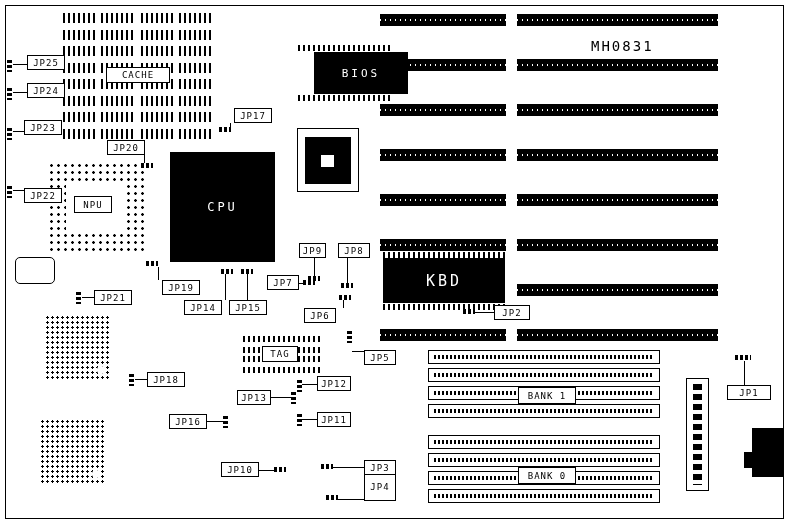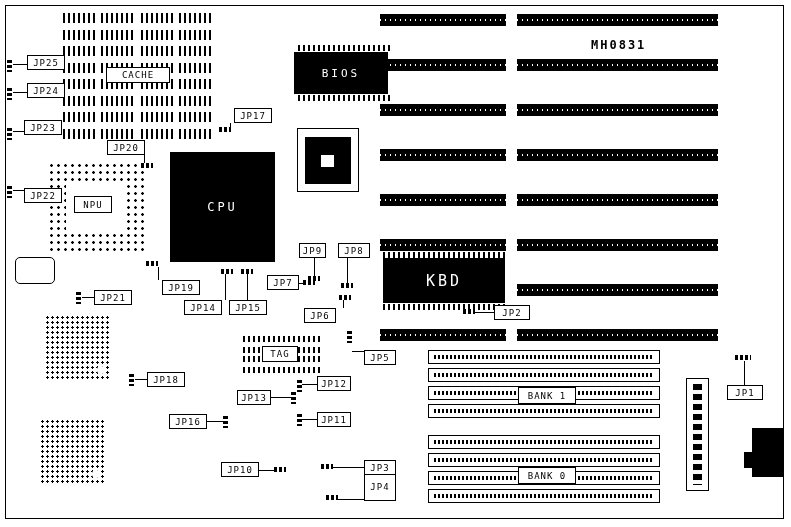--- a/index.html
+++ b/index.html
@@ -65,21 +65,21 @@
     position:absolute; width:5px; height:12px; z-index:4;
     background:repeating-linear-gradient(180deg,#000 0 3px, transparent 3px 5px);
   }
   .lh { position:absolute; height:1px; background:#000; z-index:3; }
   .lv { position:absolute; width:1px; background:#000; z-index:3; }
   .pwr {
     position:absolute; border:1px solid #000; background-color:#fff;
     background-image:repeating-linear-gradient(180deg,#000 0 6px, transparent 6px 10px);
     background-size:9px calc(100% - 10px); background-position:center; background-repeat:no-repeat;
   }
-  .txt { position:absolute; font-size:12px; letter-spacing:2px;font-weight:bold; }
+  .txt { position:absolute; font-size:14px; letter-spacing:2px; }
 </style>
 </head>
 <body>
 
 <div id="root">
 
   <div class="a outline" style="left:5px;top:5px;width:779px;height:514px"></div>
 
   <div class="dip" style="left:63px;top:13px;width:35px;height:27px"></div>
   <div class="dip" style="left:101px;top:13px;width:35px;height:27px"></div>
@@ -93,21 +93,21 @@
   <div class="dip" style="left:101px;top:79px;width:35px;height:27px"></div>
   <div class="dip" style="left:141px;top:79px;width:35px;height:27px"></div>
   <div class="dip" style="left:179px;top:79px;width:35px;height:27px"></div>
   <div class="dip" style="left:63px;top:112px;width:35px;height:27px"></div>
   <div class="dip" style="left:101px;top:112px;width:35px;height:27px"></div>
   <div class="dip" style="left:141px;top:112px;width:35px;height:27px"></div>
   <div class="dip" style="left:179px;top:112px;width:35px;height:27px"></div>
   <div class="box" style="left:106px;top:67px;width:64px;height:16px">CACHE</div>
 
   <div class="band" style="left:298px;top:45px;width:94px"></div>
-  <div class="blackchip" style="left:294px;top:52px;width:94px;height:42px;font-size:11px">BIOS</div>
+  <div class="blackchip" style="left:314px;top:52px;width:94px;height:42px;font-size:11px">BIOS</div>
   <div class="band" style="left:298px;top:95px;width:94px"></div>
 
   <div class="a outline" style="left:297px;top:128px;width:62px;height:64px"></div>
   <div class="a" style="left:305px;top:137px;width:46px;height:47px;background:#000"></div>
   <div class="white" style="left:321px;top:155px;width:13px;height:12px"></div>
 
   <div class="pga" style="left:48px;top:162px;width:97px;height:93px"></div>
   <div class="white" style="left:66px;top:184px;width:60px;height:48px"></div>
   <div class="box" style="left:74px;top:196px;width:38px;height:17px">NPU</div>
 
@@ -256,15 +256,15 @@
   <div class="pins-h" style="left:321px;top:464px"></div>
   <div class="lh" style="left:333px;top:467px;width:31px"></div>
   <div class="box" style="left:364px;top:460px;width:32px;height:15px">JP3</div>
 
   <div class="pins-h" style="left:463px;top:309px"></div>
   <div class="lh" style="left:475px;top:312px;width:19px"></div>
   <div class="box" style="left:494px;top:305px;width:36px;height:15px">JP2</div>
 
   <div class="pins-h" style="left:735px;top:355px;width:16px"></div>
   <div class="lv" style="left:744px;top:361px;height:24px"></div>
-  <div class="box" style="left:727px;top:385px;width:36px;height:15px">JP1</div>
+  <div class="box" style="left:727px;top:385px;width:44px;height:15px">JP1</div>
 
 </div>
 
 </body></html>

